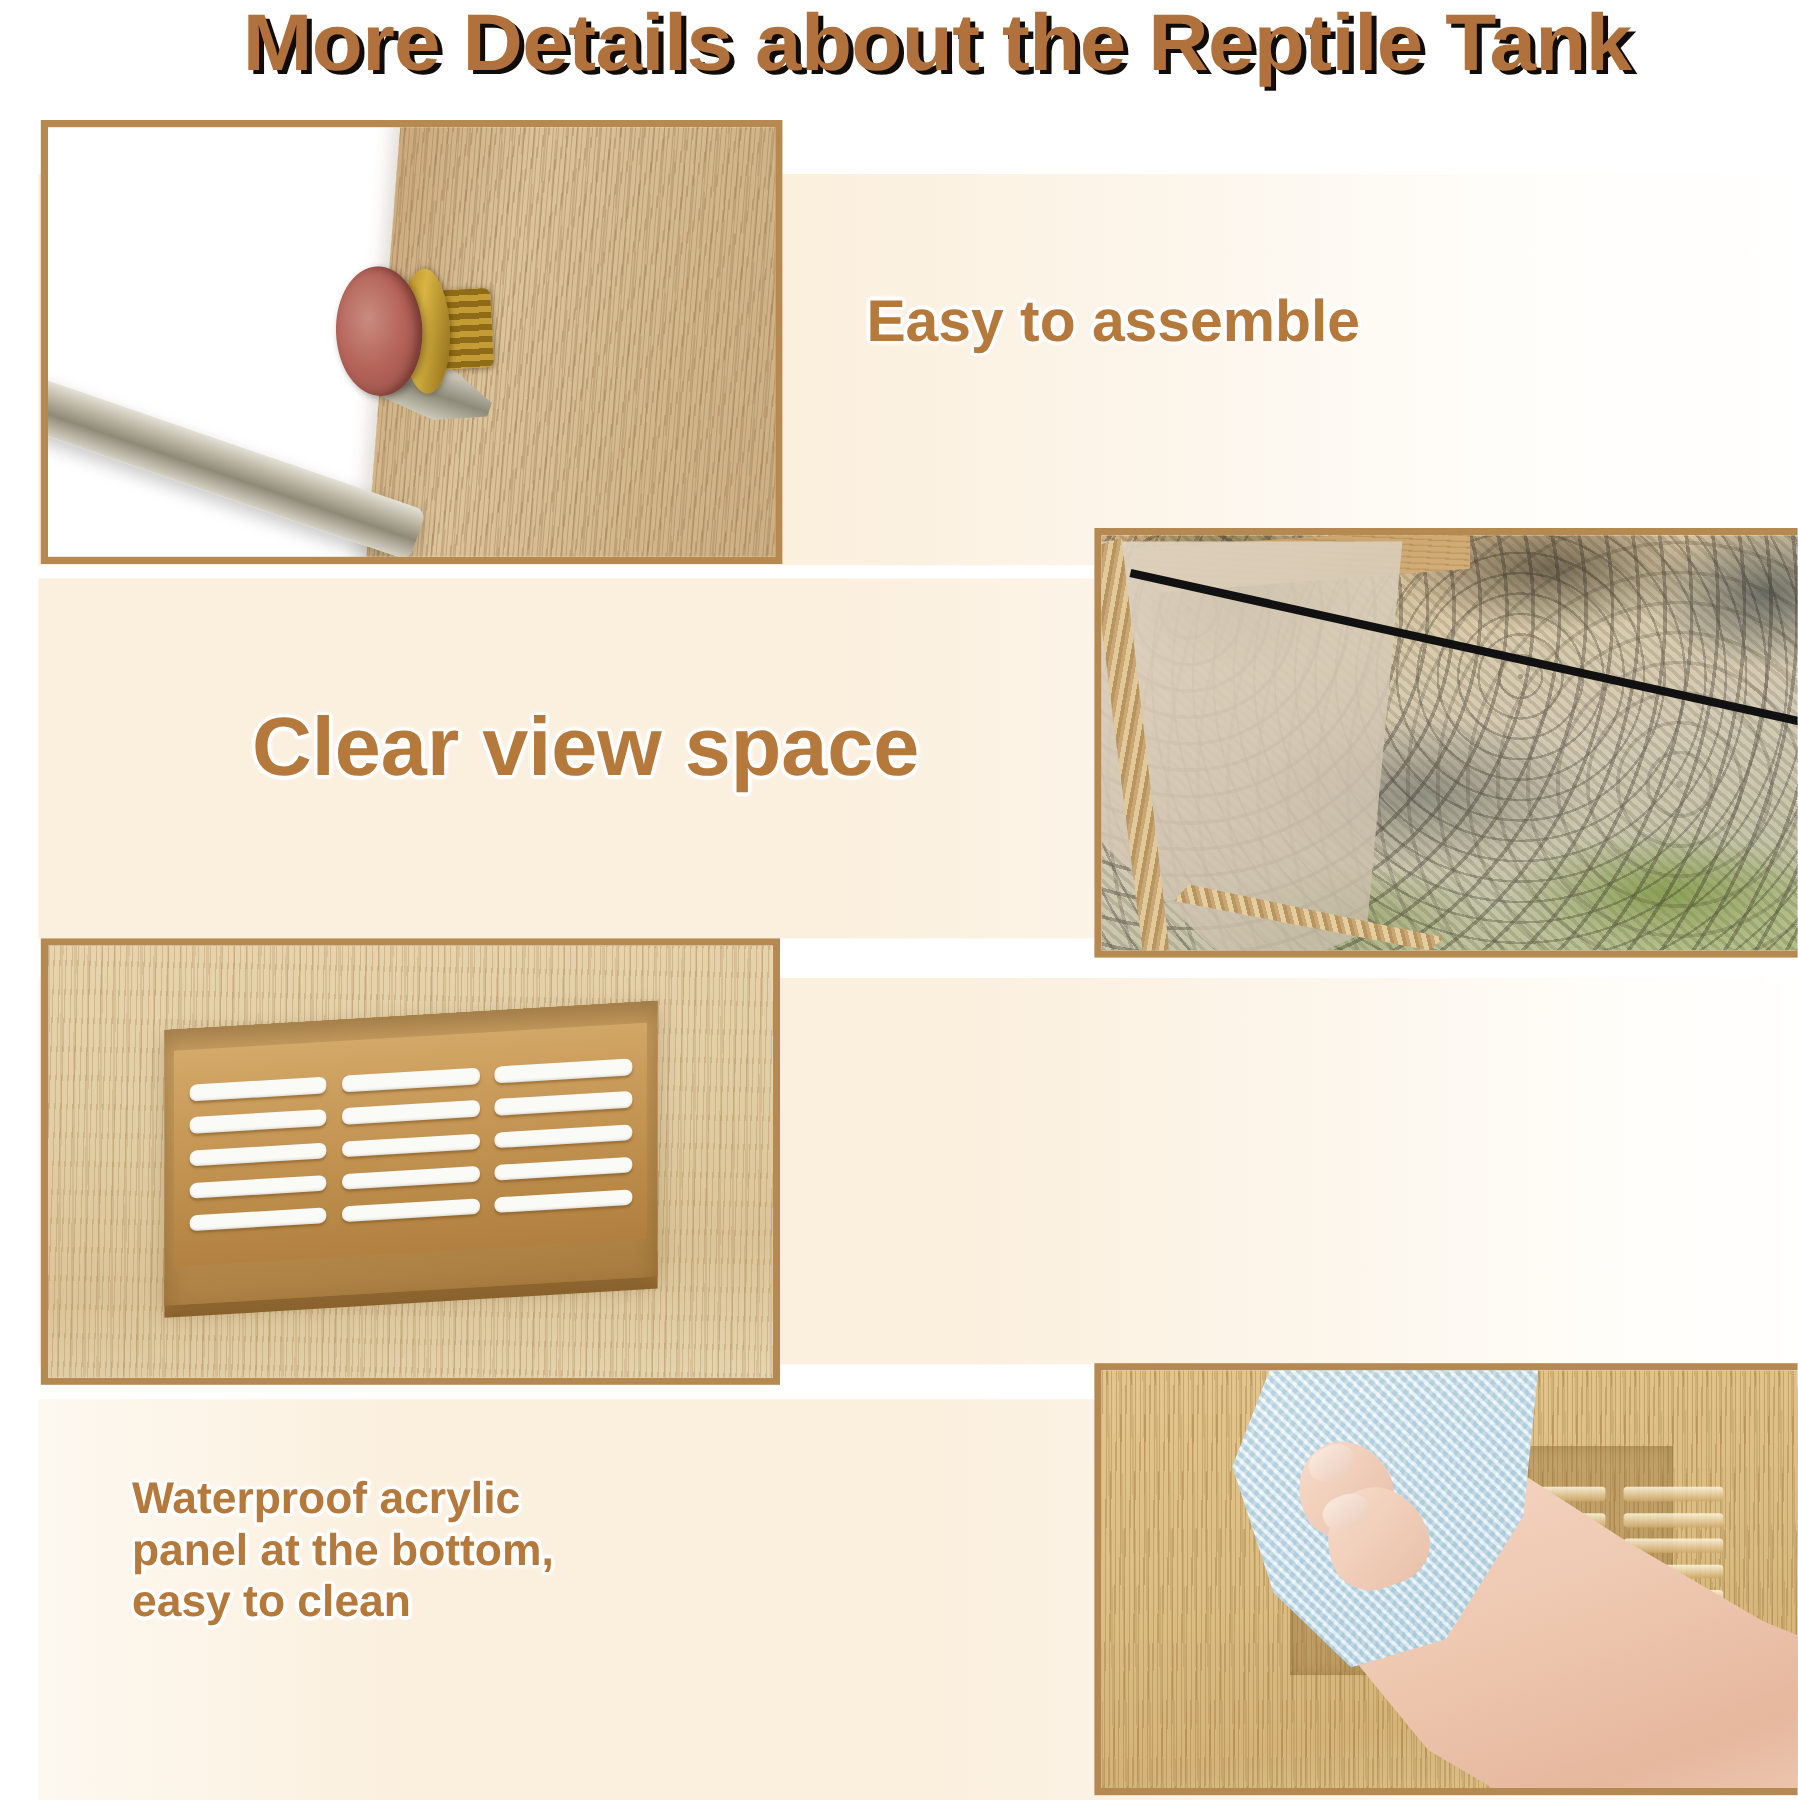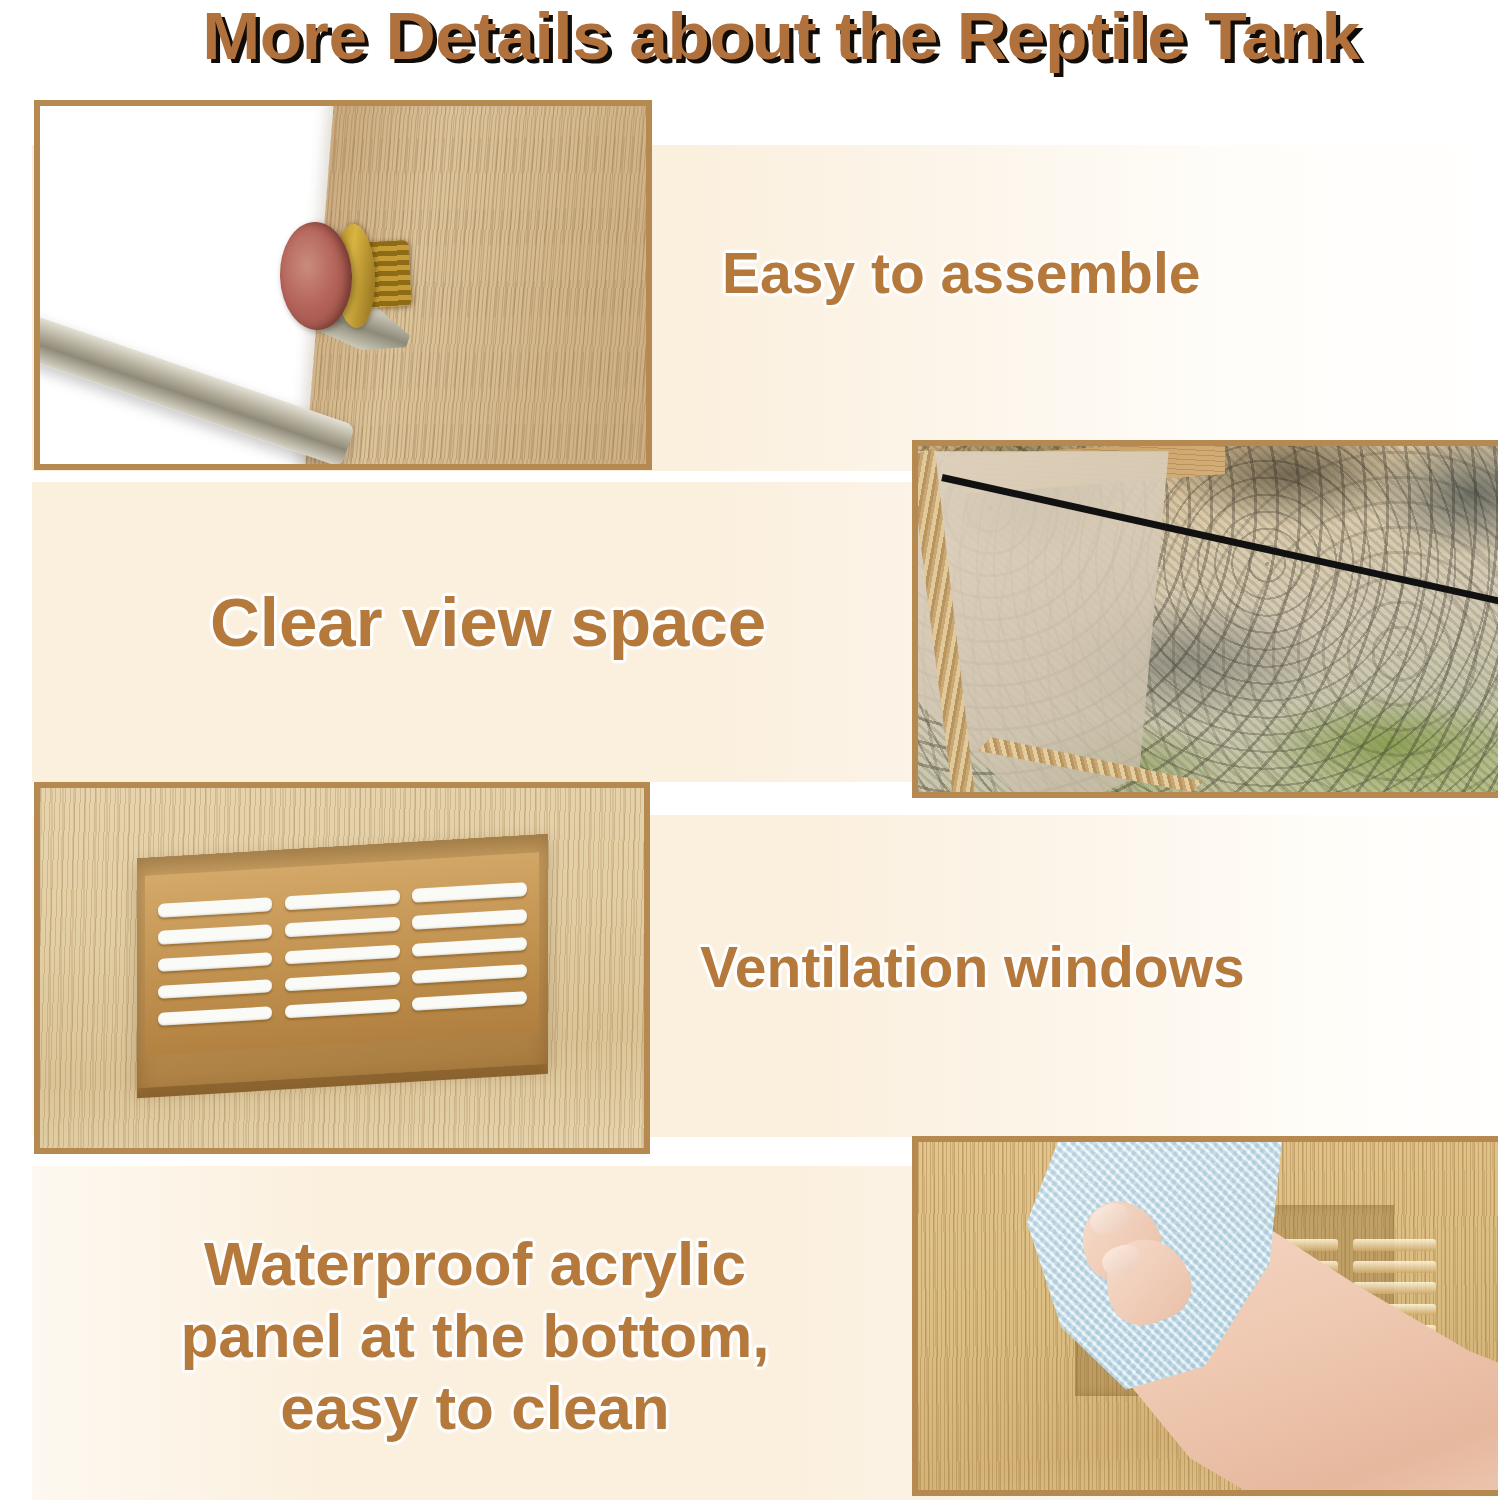--- a/index.html
+++ b/index.html
@@ -40,24 +40,24 @@
     font-family:"Liberation Sans","DejaVu Sans",sans-serif;
     font-weight:bold;
     color:#B5793C;
     line-height:1.16;
     white-space:pre-line;
     text-shadow:
        0 0 6px #fff, 0 0 6px #fff, 0 0 5px #fff,
        2px 2px 0 #fff,-2px -2px 0 #fff,2px -2px 0 #fff,-2px 2px 0 #fff,
        3px 0 0 #fff,-3px 0 0 #fff,0 3px 0 #fff,0 -3px 0 #fff;
   }
-  .c1{left:690px;top:240px;font-size:57px;}
+  .c1{left:690px;top:240px;font-size:49px;}
   .c2{left:178px;top:583px;font-size:69px;}
   .c3{left:668px;top:934px;font-size:57px;}
-  .c4{left:88px;top:1228px;font-size:62px;text-align:center;width:730px;left:78px;}
+  .c4{left:88px;top:1228px;font-size:37px;text-align:left;width:730px;left:78px;}
 
   
   .photo{position:absolute;border:6px solid #B5894F;
          box-sizing:border-box;overflow:hidden;background:#fff;}
   .p1{left:2px;top:100px;width:618px;height:370px;}
   .p2{left:880px;top:440px;width:614px;height:358px;}
   .p3{left:2px;top:782px;width:616px;height:372px;}
   .p4{left:880px;top:1136px;width:614px;height:360px;}
 
   .inner{position:absolute;inset:0;}
@@ -307,21 +307,20 @@
             <div class="slot"></div>
             <div class="slot"></div>
             <div class="slot"></div>
             <div class="slot"></div>
           </div>
         </div>
       </div>
     </div>
   </div>
 
-  <div class="caption c3">Ventilation windows</div>
 
   <div class="photo p4">
     <div class="inner">
       <div class="grain4"></div>
       <div class="acrylic-patch"></div>
       <div class="mini-vent">
         <div class="mv-col">
           <div class="mv-slot"></div>
           <div class="mv-slot"></div>
           <div class="mv-slot"></div>

